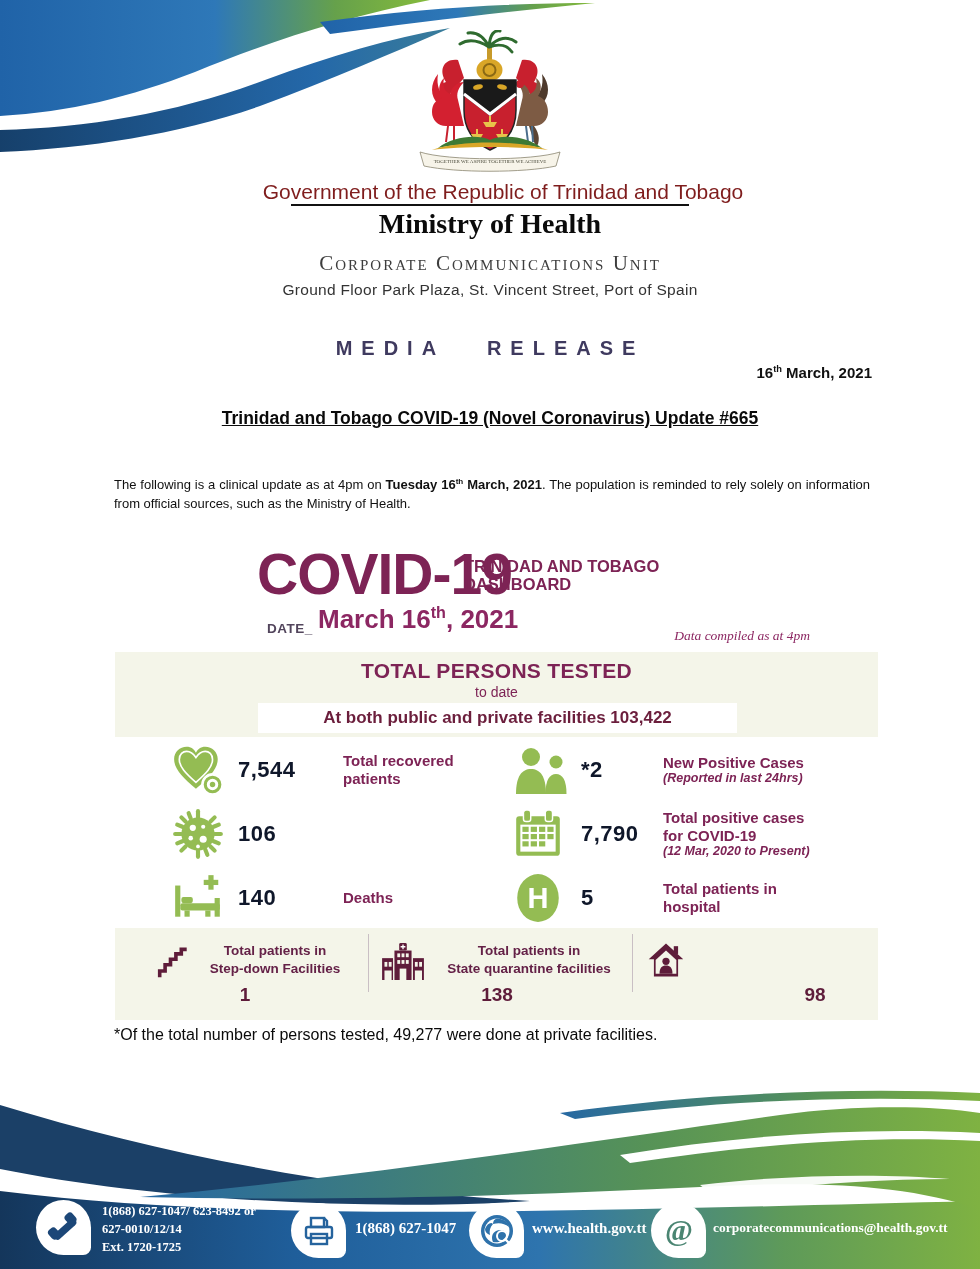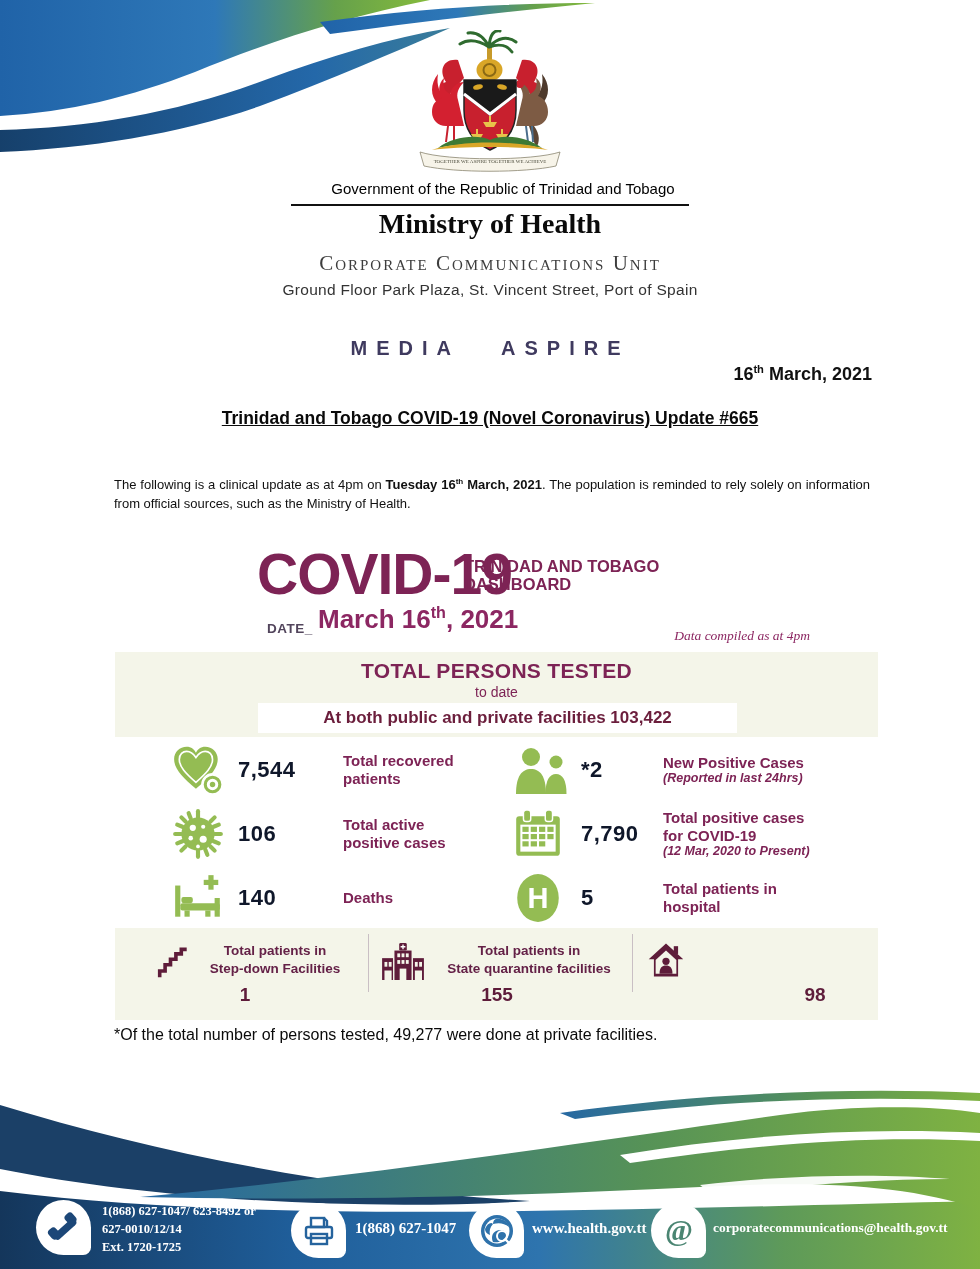--- a/index.html
+++ b/index.html
@@ -2,30 +2,30 @@
 <html><head>
 <meta charset="utf-8">
 <style>
   html,body{margin:0;padding:0;background:#fff;}
   .page{position:relative;width:980px;height:1269px;margin:0 auto;background:#fff;
         font-family:"Liberation Sans",sans-serif;overflow:hidden;color:#000;}
   .abs{position:absolute;}
   .ctr{left:0;right:0;text-align:center;}
 
   
-  .gov-line{top:180px;font-size:15px;color:#000000;margin-left:26px;}
+  .gov-line{top:180px;font-size:21px;color:#7f1d1d;margin-left:26px;}
   .gov-rule{top:204px;left:291px;width:398px;height:2px;background:#111;}
   .ministry{top:208px;font-family:"Liberation Serif",serif;font-weight:bold;font-size:28px;color:#0a0a0a;}
   .ccu{top:251px;font-family:"Liberation Serif",serif;font-variant:small-caps;letter-spacing:2px;
        font-size:21px;color:#3d3d3d;}
   .address{top:281px;font-size:15.5px;color:#333;letter-spacing:0.3px;}
 
   .media-release{top:337px;font-size:20px;font-weight:bold;color:#3F3A5F;
                  letter-spacing:9px;word-spacing:28px;}
-  .rel-date{top:364px;right:108px;font-size:18px;font-weight:bold;color:#111;}
+  .rel-date{top:364px;right:108px;font-size:15px;font-weight:bold;color:#111;}
   .update-title{top:408px;font-size:17.5px;font-weight:bold;text-decoration:underline;color:#0a0a0a;}
   .intro{top:476px;left:114px;width:756px;font-size:13px;line-height:1.45;text-align:justify;color:#111;}
 
   
   .covid-title{left:257px;top:541px;font-size:57px;font-weight:bold;letter-spacing:-1px;color:#7D2355;}
   .covid-sub{left:464px;top:557px;font-size:16.5px;font-weight:bold;line-height:1.12;color:#7D2355;}
   .date-label{left:267px;top:621px;font-size:13.5px;letter-spacing:0.5px;color:#52455c;font-weight:bold;}
   .date-big{left:318px;top:604px;font-size:26px;font-weight:bold;color:#8C2762;}
   .compiled{top:628px;left:560px;width:250px;text-align:right;font-size:13.5px;font-style:italic;color:#8C2762;
             font-family:"Liberation Serif",serif;}
@@ -127,21 +127,21 @@
     <path d="M12,122 C40,131 124,131 152,122 L148,136 C116,143 48,143 16,136 Z" fill="#F7F4E9" stroke="#8a8570" stroke-width="0.8"></path>
     <text x="82" y="133" font-size="5" text-anchor="middle" fill="#4a4a3a" font-family="Liberation Serif, serif">TOGETHER WE ASPIRE   TOGETHER WE ACHIEVE</text>
   </svg>
 
   <div class="abs ctr gov-line">Government of the Republic of Trinidad and Tobago</div>
   <div class="abs gov-rule"></div>
   <div class="abs ctr ministry">Ministry of Health</div>
   <div class="abs ctr ccu">Corporate Communications Unit</div>
   <div class="abs ctr address">Ground Floor Park Plaza, St. Vincent Street, Port of Spain</div>
 
-  <div class="abs ctr media-release">MEDIA ASPIRE</div>
+  <div class="abs ctr media-release">MEDIA RELEASE</div>
 
   <div class="abs rel-date"><span>16</span><sup>th</sup><span> March, 2021</span></div>
 
   <div class="abs ctr update-title">Trinidad and Tobago COVID-19 (Novel Coronavirus) Update #665</div>
 
   <div class="abs intro"><span>The following is a clinical update as at 4pm on </span><span class="b">Tuesday 16</span><sup class="b">th</sup><span class="b"> March, 2021</span><span>. The population is reminded to rely solely on information from official sources, such as the Ministry of Health.</span></div>
 
   <div class="abs covid-title">COVID-19</div>
   <div class="abs covid-sub">
     <div>TRINIDAD AND TOBAGO</div>
@@ -202,24 +202,20 @@
           <line x1="41" y1="19" x2="46" y2="17"></line>
       </g>
       <circle cx="26" cy="26" r="16" fill="#94BC53"></circle>
       <circle cx="21" cy="20" r="3" fill="#fff"></circle>
         <circle cx="31" cy="31" r="3.4" fill="#fff"></circle>
       <circle cx="31" cy="19" r="2" fill="#fff"></circle>
         <circle cx="19" cy="30" r="2.2" fill="#fff"></circle>
       <circle cx="26" cy="38" r="1.8" fill="#fff"></circle>
     </svg>
     <div class="stat-val r2 cL-v">106</div>
-    <div class="stat-lab r2 cL-l">
-      <div>Total active</div>
-      <div>positive cases</div>
-    </div>
 
     <svg class="stat-icon r2 cR-i" viewBox="0 0 52 52">
       <rect x="5" y="9" width="42" height="38" rx="3" fill="#94BC53"></rect>
       <rect x="12" y="3" width="7" height="11" rx="2.5" fill="#94BC53" stroke="#fff" stroke-width="1.4"></rect>
       <rect x="33" y="3" width="7" height="11" rx="2.5" fill="#94BC53" stroke="#fff" stroke-width="1.4"></rect>
       <rect x="9" y="17" width="34" height="26" fill="#fff"></rect>
       <g fill="#94BC53">
         <rect x="11" y="19" width="6" height="5"></rect>
           <rect x="19" y="19" width="6" height="5"></rect>
           <rect x="27" y="19" width="6" height="5"></rect>
@@ -298,21 +294,21 @@
           <rect x="40" y="21" width="3" height="5"></rect>
         <rect x="3.5" y="30" width="7.5" height="10"></rect>
           <rect x="35.5" y="30" width="7.5" height="10"></rect>
         <rect x="19.5" y="28" width="7" height="12"></rect>
       </g>
     </svg>
     <div class="b2-lab" style="left:316px;width:196px">
       <div>Total patients in</div>
       <div>State quarantine facilities</div>
     </div>
-    <div class="b2-val" style="left:332px">155</div>
+    <div class="b2-val" style="left:332px">138</div>
 
     <svg class="b2-icon" style="left:532px;top:13px" width="38" height="38" viewBox="0 0 44 42">
       <path d="M22,2 L42,20 H36 V40 H8 V20 H2 Z" fill="#5E1C3A"></path>
       <rect x="31" y="5" width="5" height="9" fill="#5E1C3A"></rect>
       <path d="M22,10 L34,21 V37 H10 V21 Z" fill="#F4F5E9"></path>
       <circle cx="22" cy="22.5" r="4.2" fill="#5E1C3A"></circle>
       <path d="M14.5,37 C14.5,30 17.5,27.5 22,27.5 C26.5,27.5 29.5,30 29.5,37 Z" fill="#5E1C3A"></path>
     </svg>
     <div class="b2-val" style="left:650px">98</div>
   </div>

